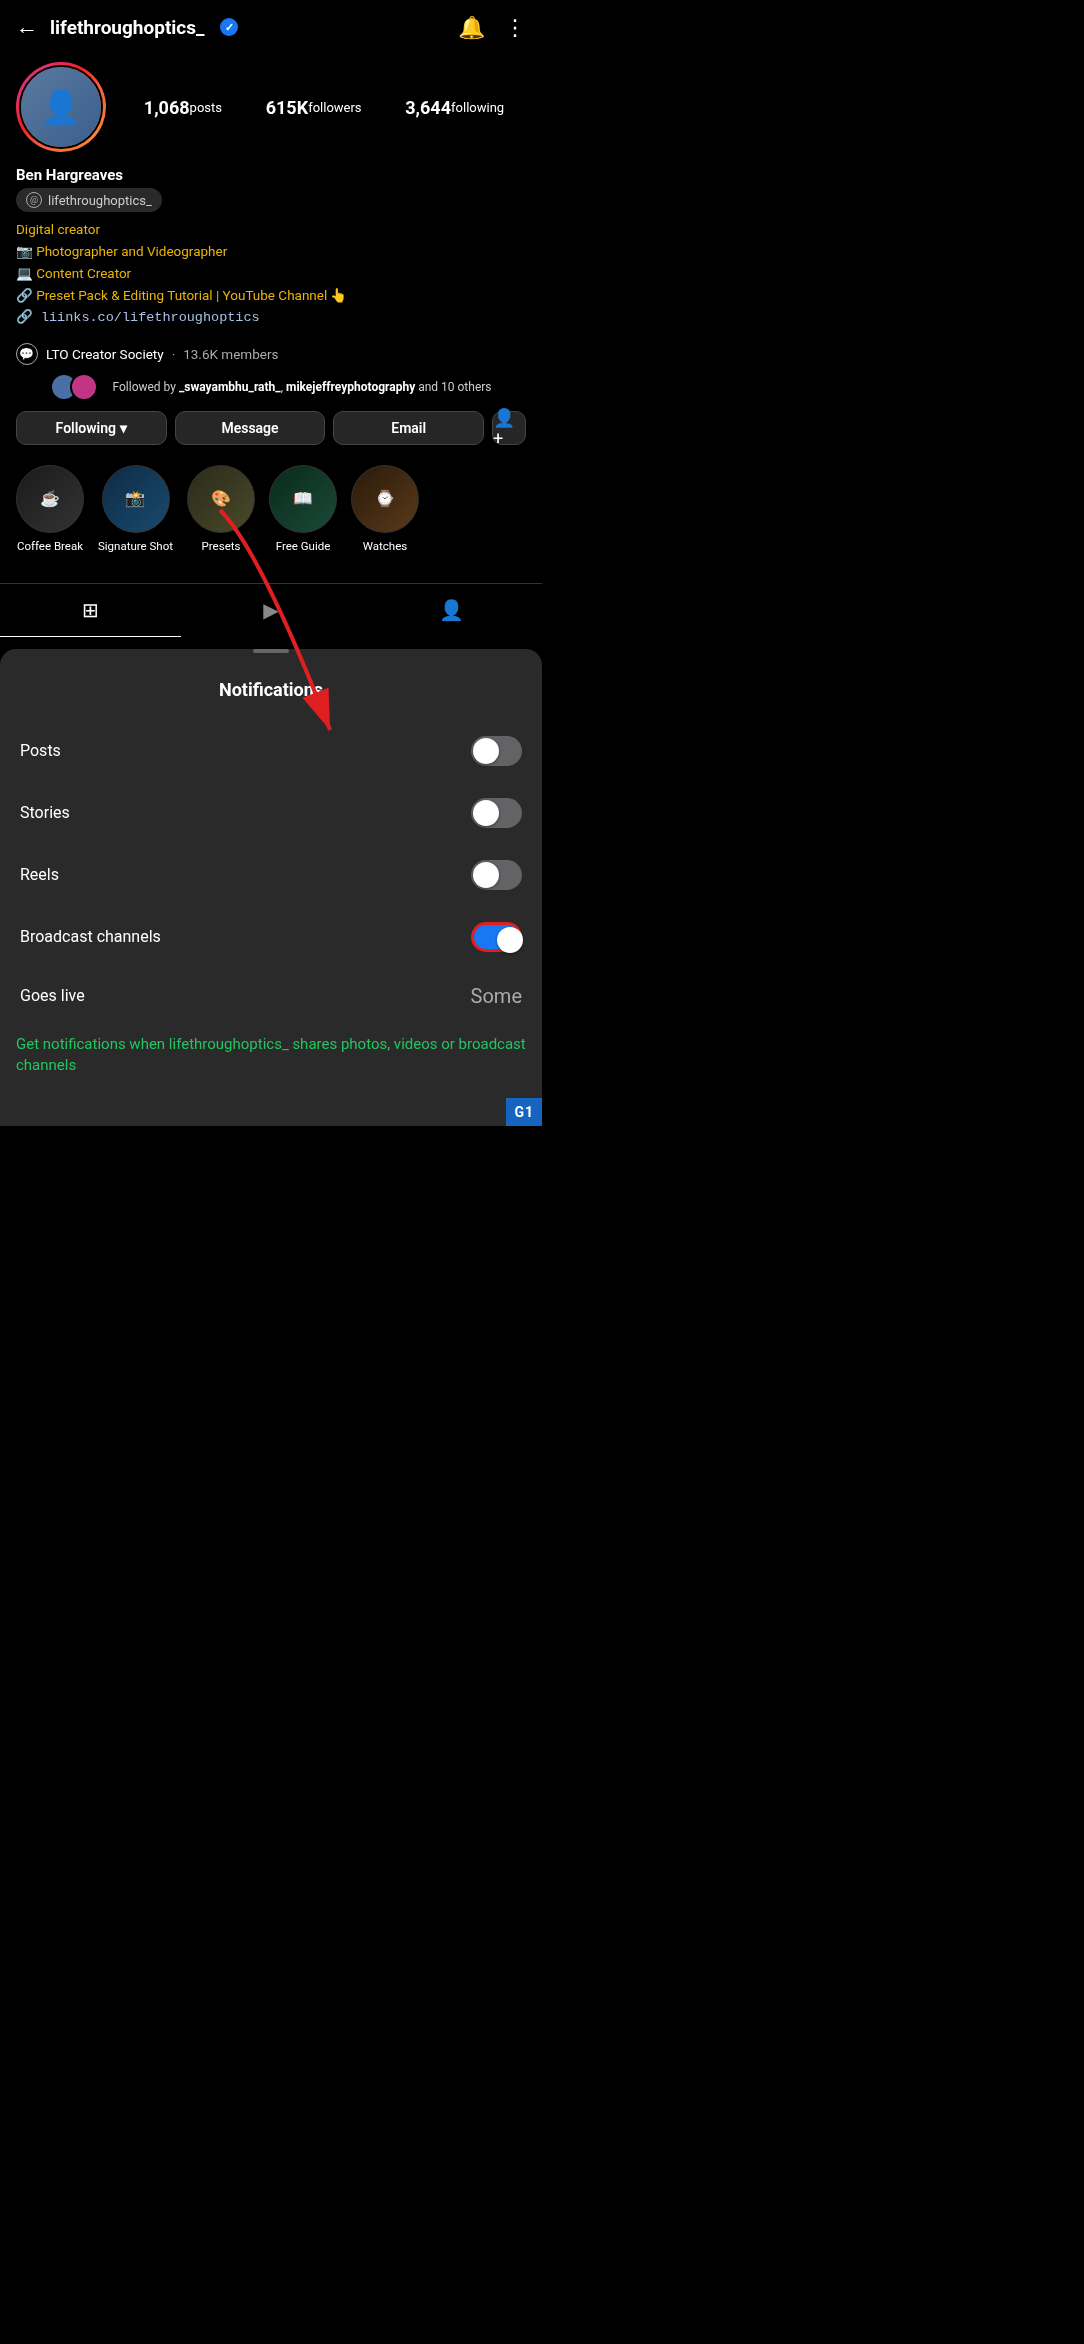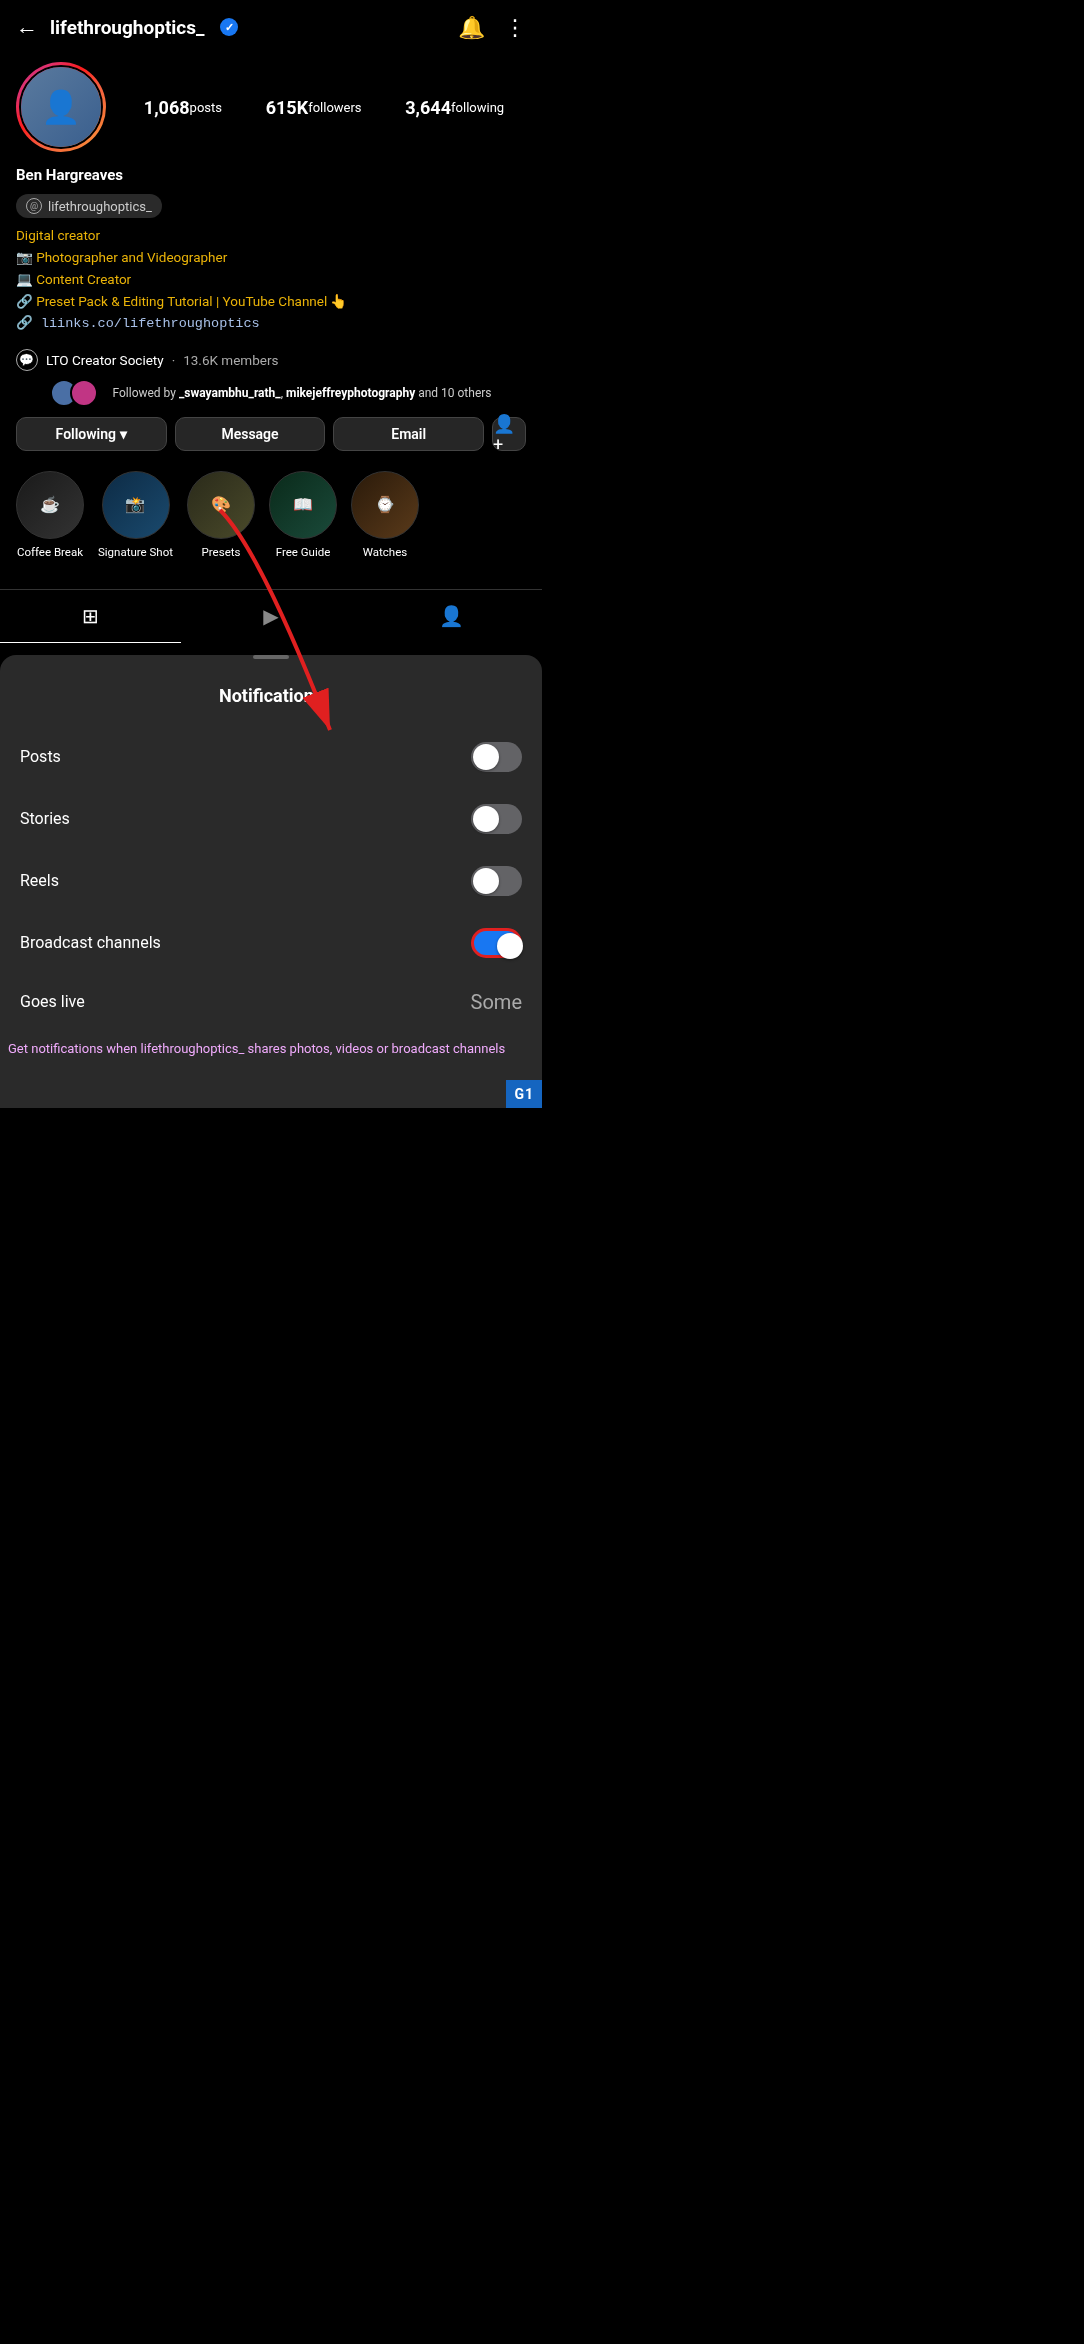--- a/index.html
+++ b/index.html
@@ -130,21 +130,21 @@
       color: #fff;
     }
 
     
     .bio-section {
       padding: 0 0 10px;
     }
     .display-name {
       font-size: 15px;
       font-weight: 700;
-      margin-bottom: 10px;
+      margin-bottom: 4px;
     }
     .username-tag {
       display: inline-flex;
       align-items: center;
       gap: 6px;
       background: #2a2a2a;
       border-radius: 20px;
       padding: 4px 10px;
       font-size: 13px;
       color: #ccc;
@@ -401,23 +401,23 @@
       border: 3px solid #e02020;
       border-radius: 18px;
     }
 
     .notification-value {
       font-size: 20px;
       color: #aaa;
     }
 
     .sheet-description {
-      padding: 10px 8px;
-      font-size: 13px;
-      color: #f0abfc;
+      padding: 10px 16px;
+      font-size: 15px;
+      color: #22c55e;
       line-height: 1.4;
     }
 
     
     .watermark {
       position: absolute;
       bottom: 0;
       right: 0;
       background: #1565c0;
       color: #fff;

